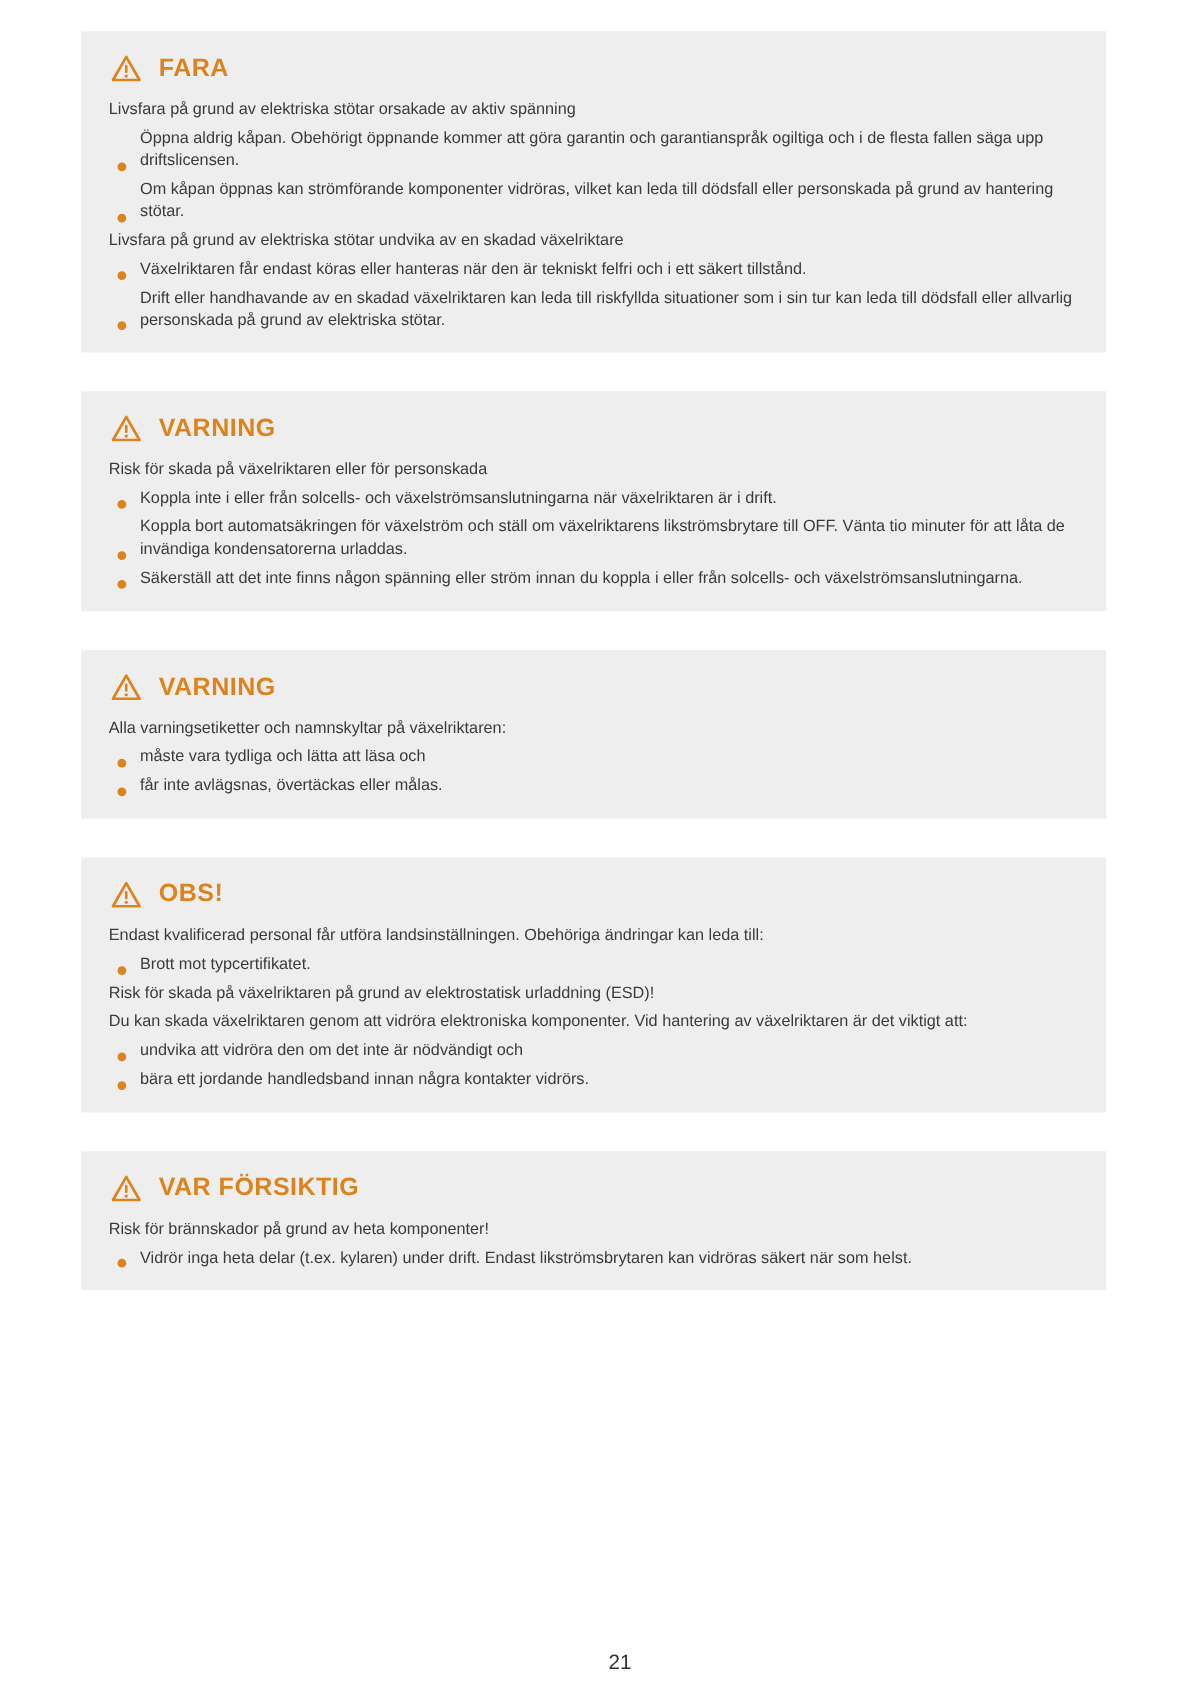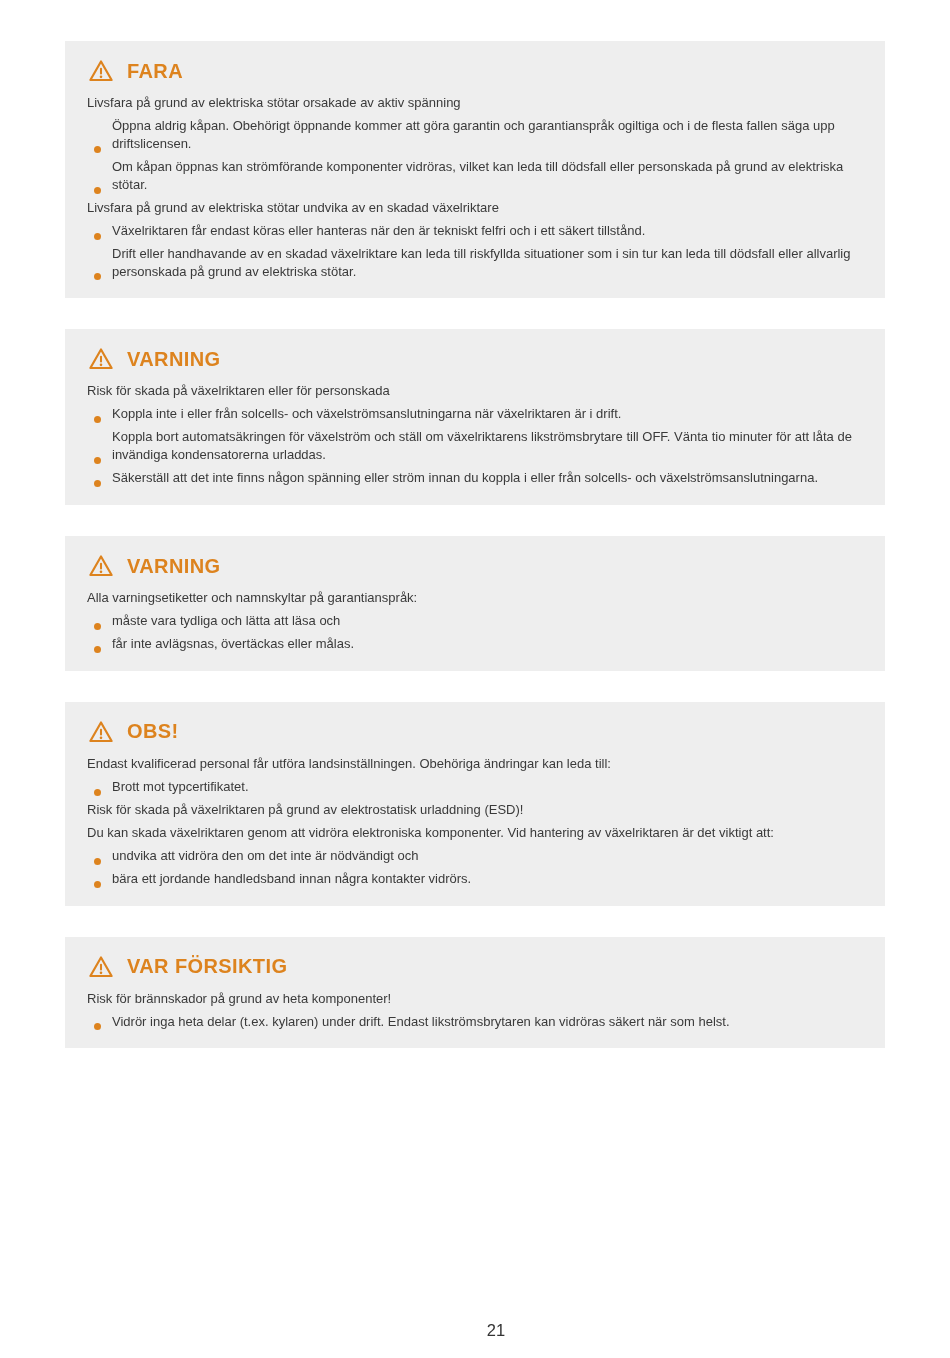--- a/index.html
+++ b/index.html
@@ -10,21 +10,20 @@
       position: relative;
       font-family: "Liberation Sans", "DejaVu Sans", sans-serif;
       color: #3a3a3a;
       overflow: hidden;
     }
     .page { padding: 25px 65px 0 65px; }
     .box {
       background: #eeeeee;
       padding: 13px 22px 18px 22px;
       margin-bottom: 31px;
-      margin-top: 16px;
     }
     .title-row {
       display: flex;
       align-items: center;
       gap: 12px;
       margin: 4px 0 10px 0;
     }
     .warn-icon { flex: 0 0 auto; }
     .warn-icon svg { display: block; }
     .title {
@@ -76,30 +75,30 @@
       </span>
       <h2 class="title">FARA</h2>
     </div>
     <p class="block text">Livsfara på grund av elektriska stötar orsakade av aktiv spänning</p>
     <div class="block bullet">
       <span class="dot"></span>
       <span class="btxt">Öppna aldrig kåpan. Obehörigt öppnande kommer att göra garantin och garantianspråk ogiltiga och i de flesta fallen säga upp driftslicensen.</span>
     </div>
     <div class="block bullet">
       <span class="dot"></span>
-      <span class="btxt">Om kåpan öppnas kan strömförande komponenter vidröras, vilket kan leda till dödsfall eller personskada på grund av elektriska stötar.</span>
+      <span class="btxt">Om kåpan öppnas kan strömförande komponenter vidröras, vilket kan leda till dödsfall eller personskada på grund av hantering stötar.</span>
     </div>
     <p class="block text">Livsfara på grund av elektriska stötar undvika av en skadad växelriktare</p>
     <div class="block bullet">
       <span class="dot"></span>
       <span class="btxt">Växelriktaren får endast köras eller hanteras när den är tekniskt felfri och i ett säkert tillstånd.</span>
     </div>
     <div class="block bullet">
       <span class="dot"></span>
-      <span class="btxt">Drift eller handhavande av en skadad växelriktare kan leda till riskfyllda situationer som i sin tur kan leda till dödsfall eller allvarlig personskada på grund av elektriska stötar.</span>
+      <span class="btxt">Drift eller handhavande av en skadad växelriktaren kan leda till riskfyllda situationer som i sin tur kan leda till dödsfall eller allvarlig personskada på grund av elektriska stötar.</span>
     </div>
   </div>
 
   <div class="box">
     <div class="title-row">
       <span class="warn-icon">
         <svg viewBox="0 0 24 24" width="28" height="26" aria-hidden="true">
           <path d="M12 3.2 L21.8 20.3 H2.2 Z" fill="none" stroke="#dd831e" stroke-width="2" stroke-linejoin="round"></path>
           <rect x="11.05" y="9" width="1.9" height="6.2" rx="0.9" fill="#dd831e"></rect>
           <circle cx="12" cy="17.4" r="1.2" fill="#dd831e"></circle>
@@ -126,21 +125,21 @@
     <div class="title-row">
       <span class="warn-icon">
         <svg viewBox="0 0 24 24" width="28" height="26" aria-hidden="true">
           <path d="M12 3.2 L21.8 20.3 H2.2 Z" fill="none" stroke="#dd831e" stroke-width="2" stroke-linejoin="round"></path>
           <rect x="11.05" y="9" width="1.9" height="6.2" rx="0.9" fill="#dd831e"></rect>
           <circle cx="12" cy="17.4" r="1.2" fill="#dd831e"></circle>
         </svg>
       </span>
       <h2 class="title">VARNING</h2>
     </div>
-    <p class="block text">Alla varningsetiketter och namnskyltar på garantianspråk:</p>
+    <p class="block text">Alla varningsetiketter och namnskyltar på växelriktaren:</p>
     <div class="block bullet">
       <span class="dot"></span>
       <span class="btxt">måste vara tydliga och lätta att läsa och</span>
     </div>
     <div class="block bullet">
       <span class="dot"></span>
       <span class="btxt">får inte avlägsnas, övertäckas eller målas.</span>
     </div>
   </div>
 

